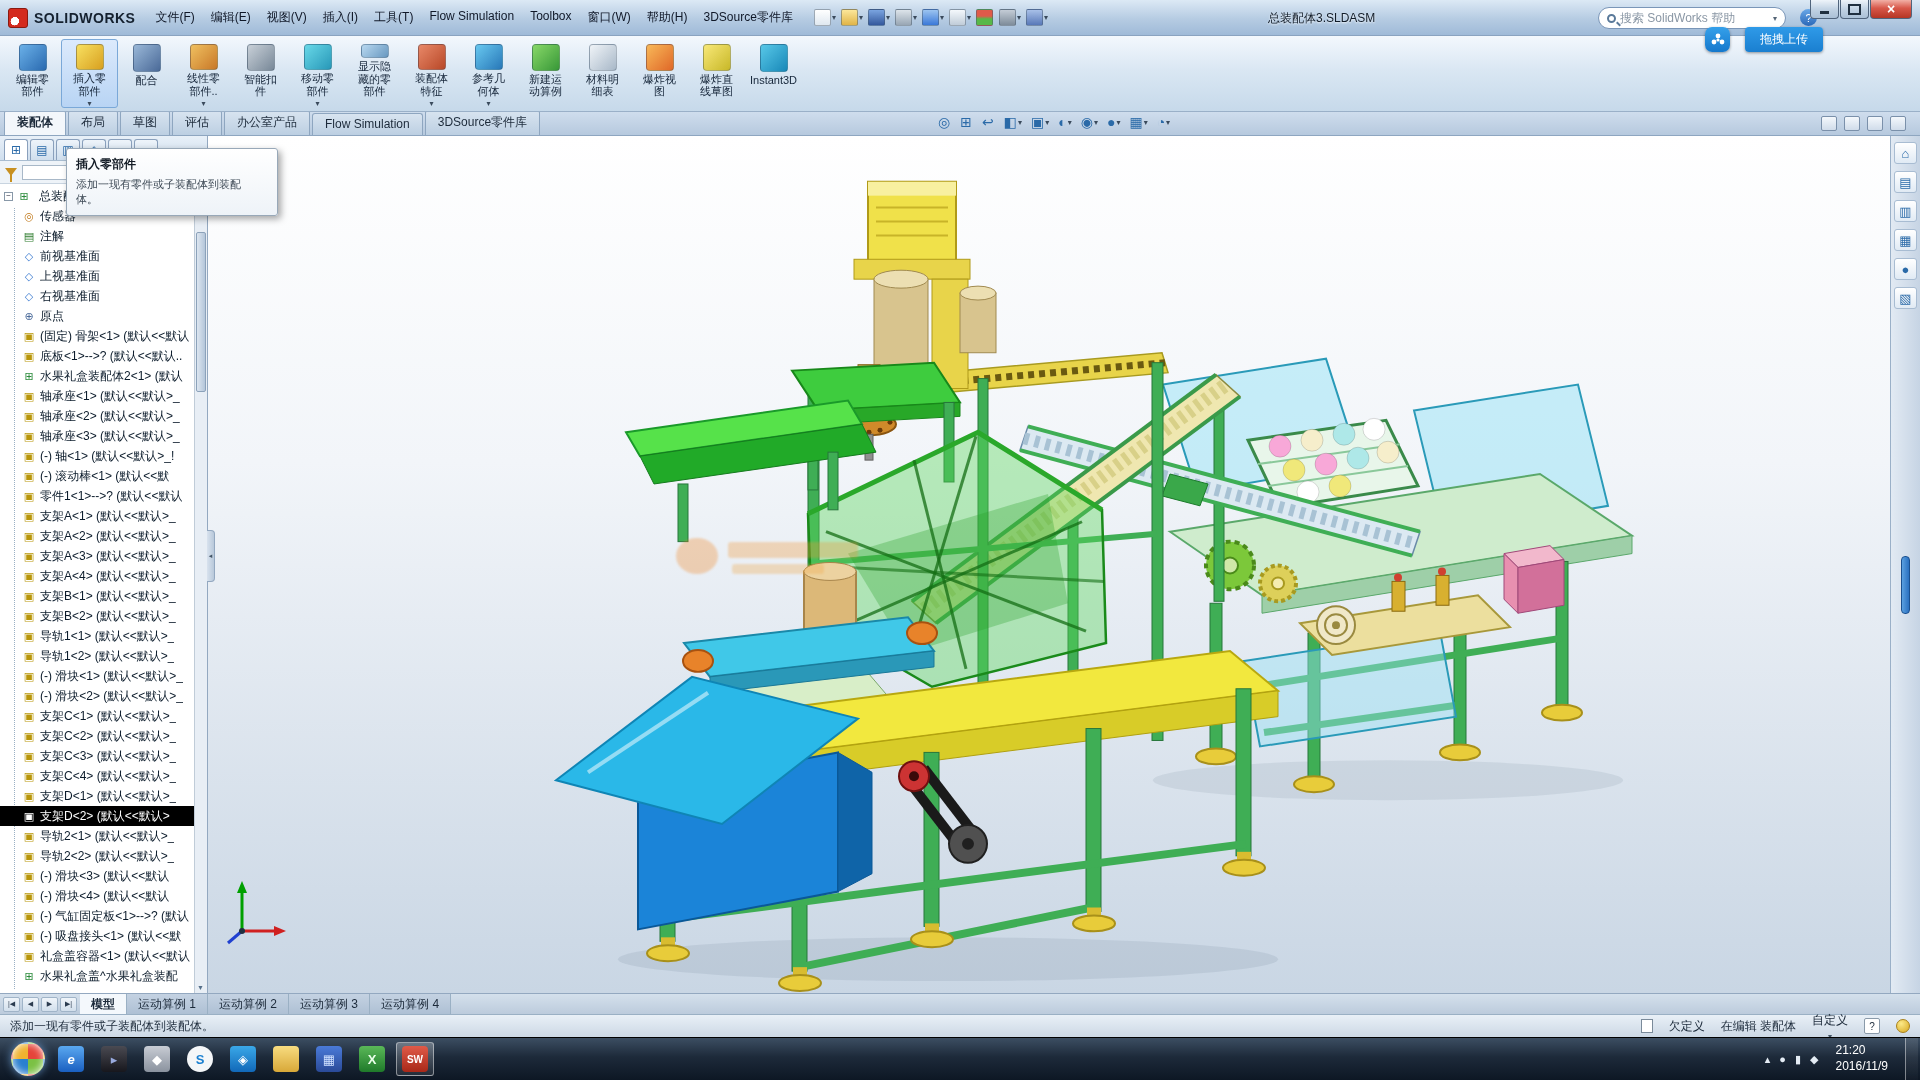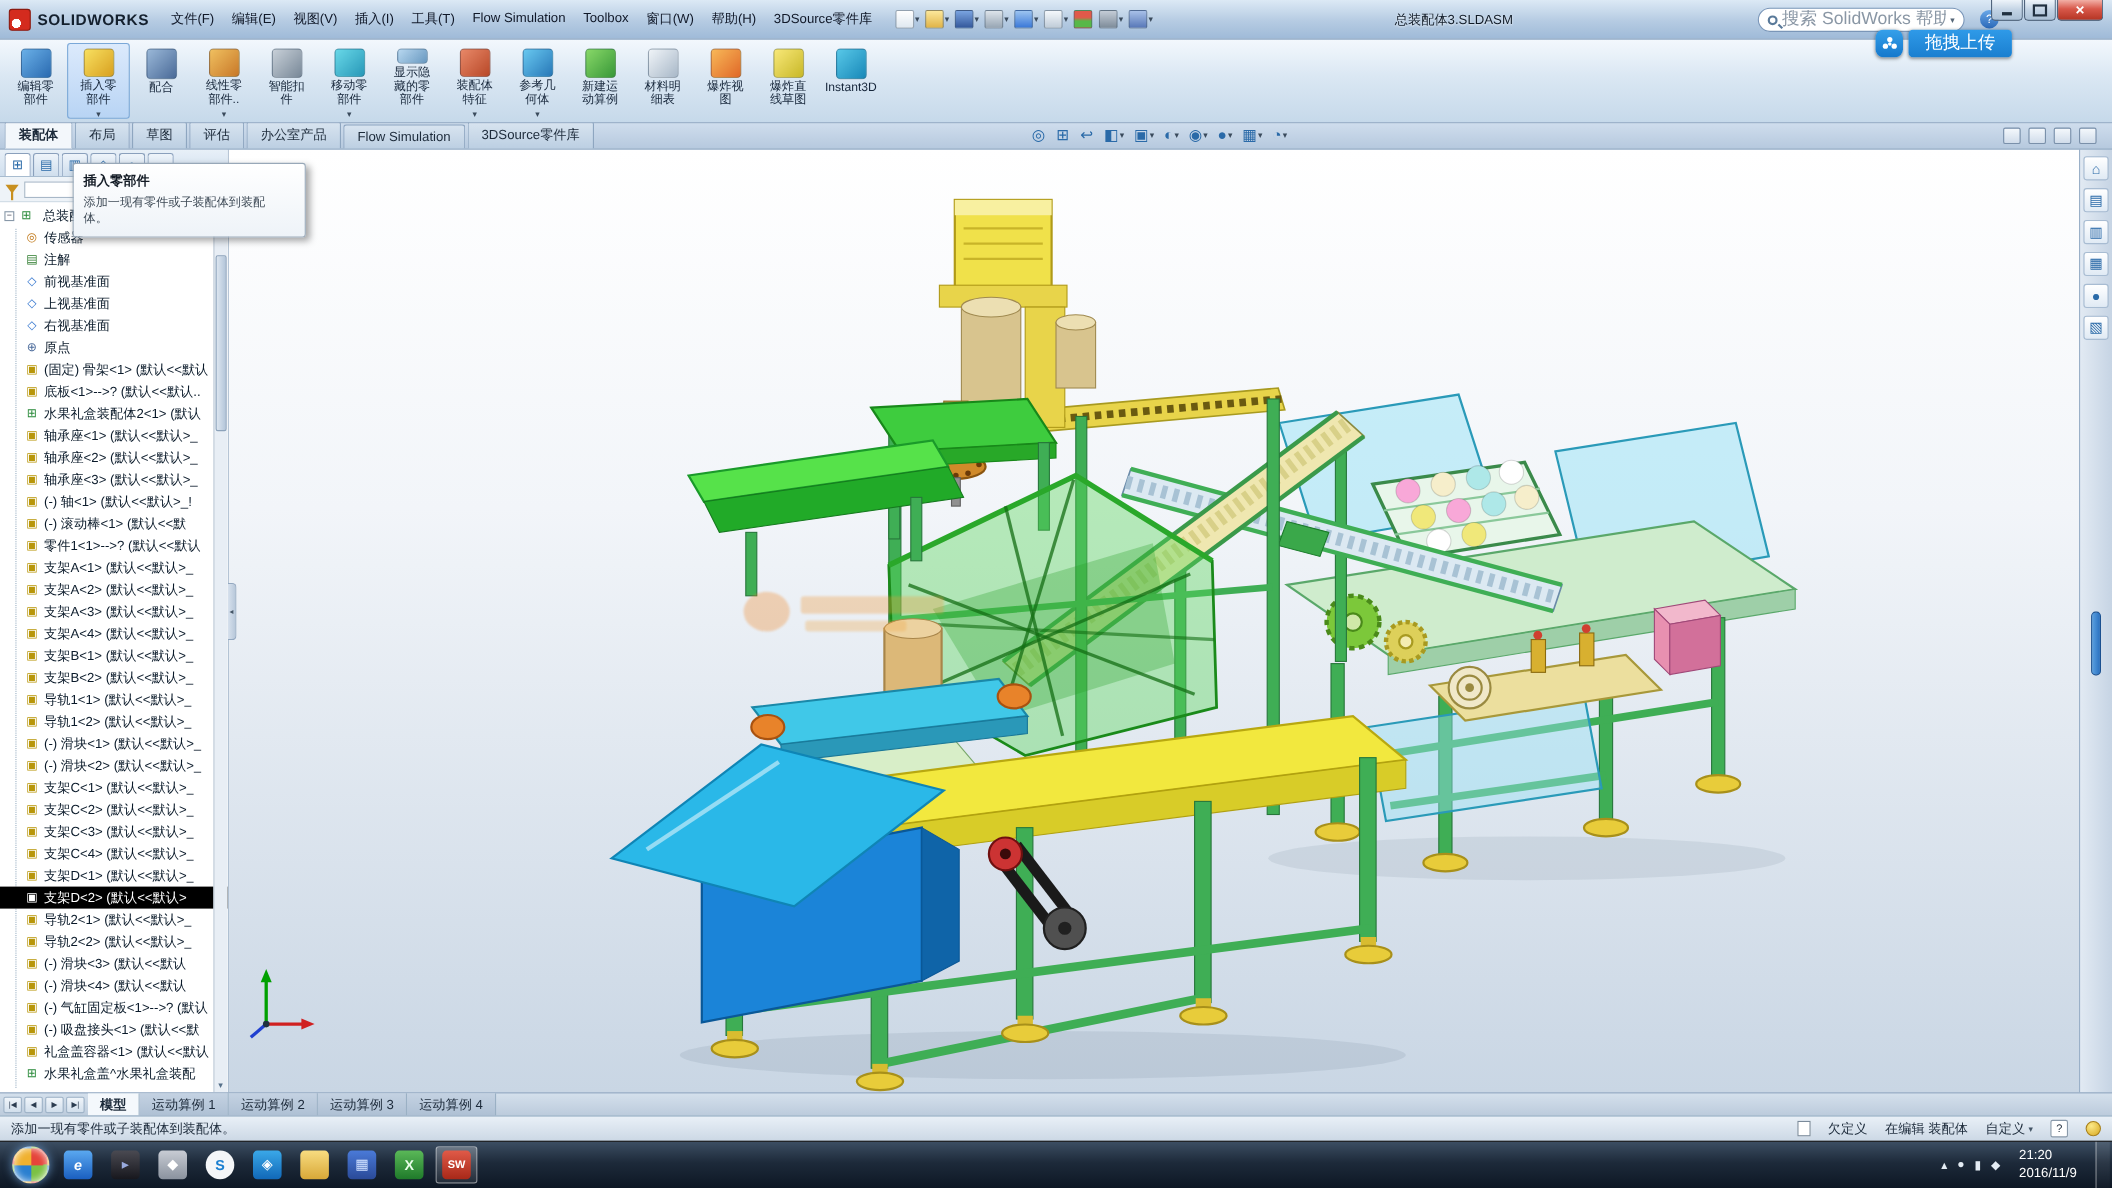--- a/index.html
+++ b/index.html
@@ -21,21 +21,21 @@
   .qicon[data-icon="save"]{background:linear-gradient(#7aa4e0,#34589c);}
   .qicon[data-icon="print"]{background:linear-gradient(#dde4ea,#98a6b4);}
   .qicon[data-icon="undo"]{background:linear-gradient(#9cc4f0,#3a78d8);}
   .qicon[data-icon="select"]{background:linear-gradient(#f4f8fc,#c0ccd8);}
   .qicon[data-icon="rebuild"]{background:linear-gradient(#e05a4a 40%,#58b848 60%);}
   .qicon[data-icon="options"]{background:linear-gradient(#c4ccd6,#7e8c9a);}
   .qicon[data-icon="toolbars"]{background:linear-gradient(#a8c0e8,#5878b8);}
   .qarrow{font-size:8px;color:#3a4a5c;}
   .doc-title{position:absolute;left:1268px;top:0;height:36px;display:flex;align-items:center;font-size:12px;color:#101b28;text-shadow:0 1px 2px rgba(255,255,255,.9);}
   .search-box{position:absolute;left:1598px;top:7px;width:188px;height:22px;background:#fff;border:1px solid #7a96b8;border-radius:11px;display:flex;align-items:center;padding:0 8px;gap:4px;}
-  .search-input{flex:1;border:none;outline:none;font-size:16px;color:#333;background:transparent;min-width:0;}
+  .search-input{flex:1;border:none;outline:none;font-size:12px;color:#333;background:transparent;min-width:0;}
   .search-input::placeholder{color:#8a97a5;}
   .search-mag{width:9px;height:9px;border:2px solid #5a7a9a;border-radius:50%;position:relative;flex:none;}
   .search-mag::after{content:"";position:absolute;left:7px;top:7px;width:5px;height:2px;background:#5a7a9a;transform:rotate(45deg);}
   .search-arrow{font-size:8px;color:#567;}
   .search-help{position:absolute;left:1800px;top:9px;width:17px;height:17px;border-radius:50%;background:linear-gradient(#6aa8e8,#2a68b8);color:#fff;font-size:11px;display:flex;align-items:center;justify-content:center;}
   .winbtns{position:absolute;top:0;right:8px;display:flex;z-index:30;}
   .winbtn{width:29px;height:19px;border:1px solid #50647c;border-top:none;background:linear-gradient(#eef4fa,#c2d3e4 50%,#aac0d6);display:flex;align-items:center;justify-content:center;border-radius:0 0 4px 4px;margin-left:1px;}
   .winbtn.min::before{content:"";width:9px;height:3px;background:#203040;margin-top:7px;}
   .winbtn.max::before{content:"";width:9px;height:7px;border:2px solid #203040;}
   .winbtn.close{width:42px;background:linear-gradient(#f2b0a6,#d8584a 45%,#b53524);}
@@ -127,21 +127,21 @@
   .model-tabs{position:absolute;top:993px;left:0;right:0;height:21px;background:linear-gradient(#d4e0ec,#bccbdc);border-top:1px solid #93a8c0;display:flex;align-items:stretch;z-index:8;}
   .mnav{display:flex;align-items:center;padding:0 3px;gap:2px;}
   .mnav-btn{min-width:17px;height:15px;font-size:7px;display:flex;align-items:center;justify-content:center;color:#2c3c50;border:1px solid #a0b4c8;background:linear-gradient(#f0f5fa,#d2dfec);border-radius:2px;padding:0 2px;}
   .mtab{font-size:12px;padding:0 11px;border-right:1px solid #9ab0c4;background:linear-gradient(#c4d2e2,#aec0d4);color:#1c2a3a;display:flex;align-items:center;white-space:nowrap;}
   .mtab[data-state="active"]{background:#f4f8fc;font-weight:bold;}
   .statusbar{position:absolute;top:1014px;height:23px;left:0;right:0;background:linear-gradient(#e9f0f7,#ccd8e5);border-top:1px solid #9ab0c4;display:flex;align-items:center;font-size:12px;color:#1c2a3a;padding:0 10px;z-index:8;}
   .sb-msg{flex:1;white-space:nowrap;overflow:hidden;}
   .sb-right{display:flex;align-items:center;gap:16px;}
   .sb-doc-icon{width:12px;height:14px;background:#fff;border:1px solid #7a8a9a;}
   .sb-item{white-space:nowrap;}
-  .sb-custom{display:flex;align-items:center;gap:3px;}
+  .sb-custom{display:flex;align-items:center;gap:3px;flex-direction:column;}
   .sb-caret{font-size:8px;color:#456;}
   .sb-help{width:16px;height:16px;border:1px solid #8a9aaa;background:#fff;display:flex;align-items:center;justify-content:center;font-size:10px;border-radius:2px;}
   .sb-ball{width:14px;height:14px;border-radius:50%;background:radial-gradient(circle at 35% 30%,#fce988,#d8a820);border:1px solid #a8801a;}
 
   .taskbar{position:absolute;top:1037px;left:0;right:0;height:43px;background:linear-gradient(#3c4e62,#1d2a3a 45%,#0d1724);border-top:1px solid #000;display:flex;align-items:center;padding-left:4px;z-index:40;}
   .start-orb{width:34px;height:34px;border-radius:50%;margin:0 7px;background:conic-gradient(#e5443a 0 90deg,#7bc144 0 180deg,#2a7fd0 0 270deg,#f0b12f 0 360deg);border:2px solid rgba(255,255,255,.55);box-shadow:0 0 9px rgba(130,190,255,.65), inset 0 0 7px rgba(255,255,255,.75);flex:none;}
   .tb-icons{display:flex;gap:5px;}
   .tb-item{width:38px;height:34px;border-radius:3px;display:flex;align-items:center;justify-content:center;flex:none;}
   .tb-item[data-state="active"]{background:linear-gradient(rgba(255,255,255,.28),rgba(255,255,255,.08));border:1px solid rgba(255,255,255,.45);}
   .tb-glyph{width:26px;height:26px;border-radius:4px;display:flex;align-items:center;justify-content:center;color:#fff;font-weight:bold;font-size:13px;}
@@ -158,21 +158,21 @@
   .tray-glyph{color:#e4ecf4;font-size:11px;font-style:normal;}
   .clock{color:#fff;font-size:12px;line-height:1.3;padding:0 8px;white-space:nowrap;}
   .show-desktop{width:13px;height:43px;border-left:1px solid rgba(255,255,255,.45);background:linear-gradient(rgba(255,255,255,.1),rgba(255,255,255,.02));}
 
   
   .tooltip{position:absolute;left:66px;top:148px;width:212px;background:linear-gradient(#ffffff,#eef3f8);border:1px solid #98a8b8;border-radius:3px;box-shadow:3px 3px 7px rgba(0,0,0,.35);padding:7px 9px;z-index:60;}
   .tooltip-title{font-size:12px;font-weight:bold;color:#141c26;margin-bottom:4px;}
   .tooltip-body{font-size:11px;color:#3e4a56;white-space:pre-line;line-height:1.4;}
   .upload-badge{position:absolute;left:1705px;top:27px;display:flex;align-items:center;gap:5px;z-index:70;}
   .badge-logo{width:25px;height:25px;border-radius:7px;background:linear-gradient(#35a0ea,#1578cc);display:flex;align-items:center;justify-content:center;box-shadow:0 1px 3px rgba(0,0,0,.4);}
-  .badge-pill{height:25px;background:linear-gradient(#2f9ae8,#1a7fd0);color:#fff;font-size:16px;display:flex;align-items:center;padding:0 15px;border-radius:4px;box-shadow:0 1px 3px rgba(0,0,0,.4);white-space:nowrap;}
+  .badge-pill{height:25px;background:linear-gradient(#2f9ae8,#1a7fd0);color:#fff;font-size:12px;display:flex;align-items:center;padding:0 15px;border-radius:4px;box-shadow:0 1px 3px rgba(0,0,0,.4);white-space:nowrap;margin-left:10px;}
 </style>
 </head>
 <body>
 
 <div class="screen">
 
   <div class="titlebar">
     <div class="sw-logo">
       <span class="sw-logo-mark"></span>
       <span class="sw-logo-text">SOLIDWORKS</span>

